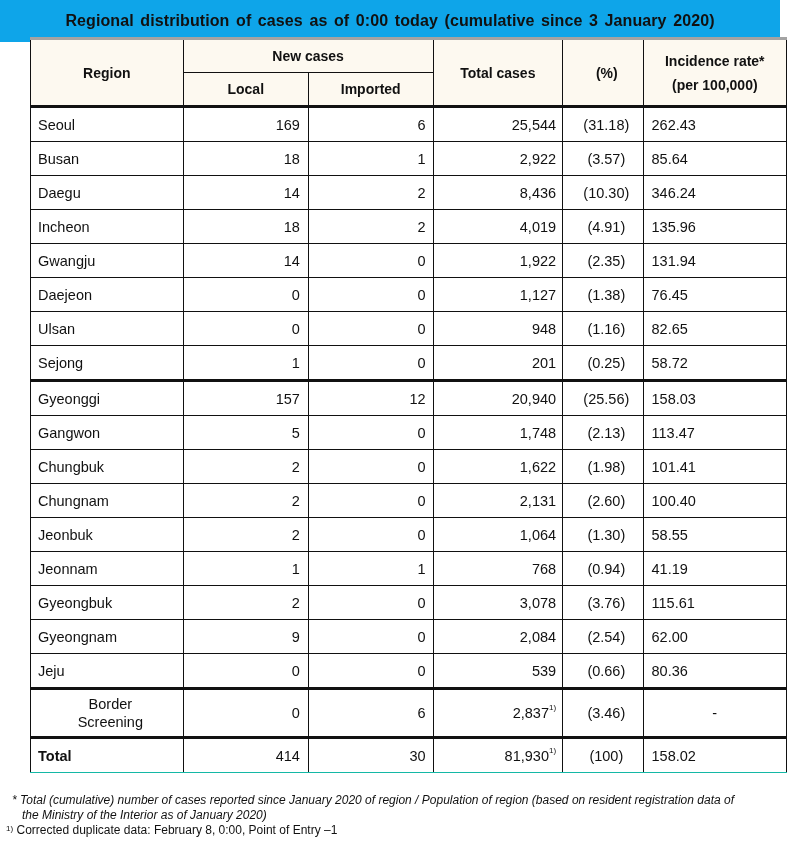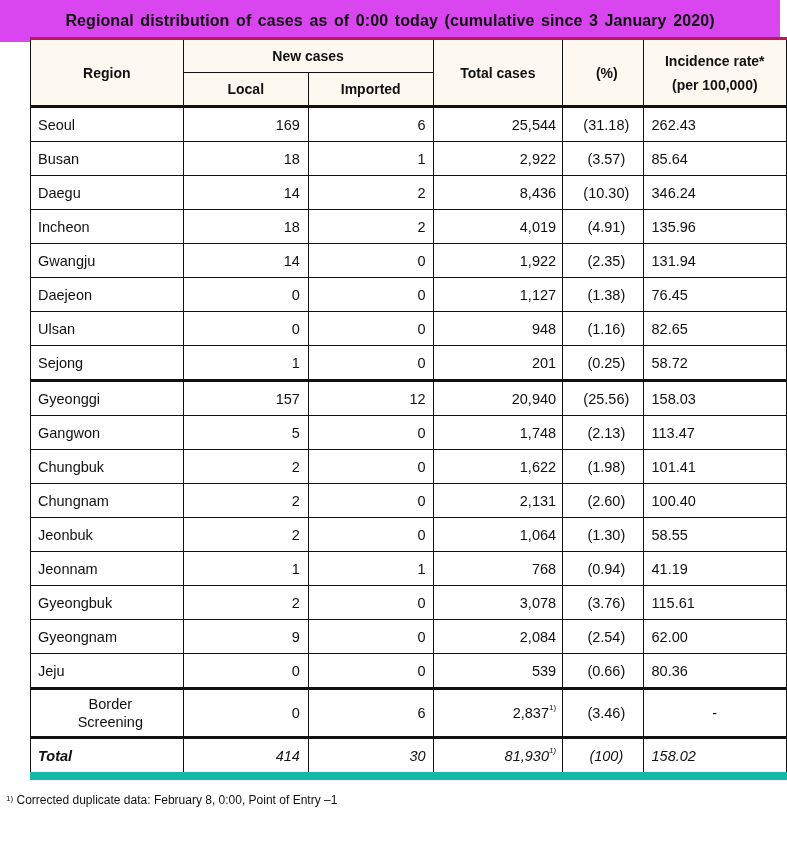--- a/index.html
+++ b/index.html
@@ -1,38 +1,38 @@
 <!DOCTYPE html>
 <html><head>
 <meta charset="utf-8">
 <style>
   html, body { margin: 0; padding: 0; background: #ffffff; }
   body { width: 787px; height: 859px; position: relative; overflow: hidden;
          font-family: "DejaVu Sans Condensed", "Liberation Sans", sans-serif; color: #111; }
   .title-band { position: absolute; left: 0; top: 0; width: 780px; height: 42px;
-                background: #d946ef; display: flex; align-items: center; justify-content: center; }
+                background: #0ea5e9; display: flex; align-items: center; justify-content: center; }
   .title-band span { font-family: "Liberation Sans", sans-serif; font-weight: bold; font-size: 16px;
                      letter-spacing: 0.1px; word-spacing: 2px; }
   table.main { position: absolute; left: 30px; top: 37px; border-collapse: collapse;
                font-family: "Liberation Sans", sans-serif; font-size: 14.5px; }
   table.main td, table.main th { border: 1.3px solid #111; padding: 0; }
   table.main thead th { background: #fdf9f0; font-weight: bold; font-size: 14px; height: 32px; text-align: center; }
-  table.main thead tr:first-child th { border-top: 3px solid #be185d; }
+  table.main thead tr:first-child th { border-top: 3px solid #a3a3a3; }
   table.main thead tr:last-child th, table.main thead th.rowspan { border-bottom: 3px solid #111; }
   table.main tbody td { height: 33px; }
   .c-region { width: 146px; text-align: left; padding-left: 7px !important; }
   .c-local { width: 118px; text-align: right; padding-right: 8px !important; margin-top: 12px; }
   .c-imp { width: 118px; text-align: right; padding-right: 7px !important; }
   .c-total { width: 124px; text-align: right; padding-right: 6px !important; }
   .c-pct { width: 72px; text-align: center; padding-left: 7px !important; }
   .c-rate { width: 136px; text-align: left; padding-left: 8px !important; }
   th.c-region, th.c-local, th.c-imp, th.c-total, th.c-pct, th.c-rate { text-align: center; padding: 0 !important; }
   th.c-pct { text-align: left; padding-left: 8px !important; }
   tr.thick-top td { border-top: 3px solid #111; }
-  tr.thick-bottom td { border-bottom: 8px solid #14b8a6; font-style: italic; }
+  tr.thick-bottom td { border-bottom: 1px solid #14b8a6; }
   tr.total-row td.c-region { font-weight: bold; }
   td.border-region { line-height: 18px; height: 46px !important; text-align: center; }
   sup { font-size: 8px; vertical-align: top; position: relative; top: -2px; }
   td.dash { text-align: center; padding-left: 0 !important; }
   .notes { position: absolute; left: 6px; top: 793px; font-family: "Liberation Sans", sans-serif;
            font-size: 12px; line-height: 15px; }
   .notes .note { font-style: italic; }
   .notes .note1 { padding-left: 6px; }
   .notes .note1-cont { padding-left: 16px; }
   .notes .note2 { padding-left: 6px; }
@@ -215,17 +215,19 @@
         <td class="c-local">414</td>
         <td class="c-imp">30</td>
         <td class="c-total"><span>81,930</span><sup>1)</sup></td>
         <td class="c-pct">(100)</td>
         <td class="c-rate">158.02</td>
       </tr>
     </tbody>
 </table>
 
 <div class="notes">
+  <div class="note note1">* Total (cumulative) number of cases reported since January 2020 of region / Population of region (based on resident registration data of</div>
+  <div class="note note1-cont">the Ministry of the Interior as of January 2020)</div>
   <div class="fn">
     <sup>1)</sup>
     <span>Corrected duplicate data: February 8, 0:00, Point of Entry –1</span>
   </div>
 </div>
 
 </body></html>

